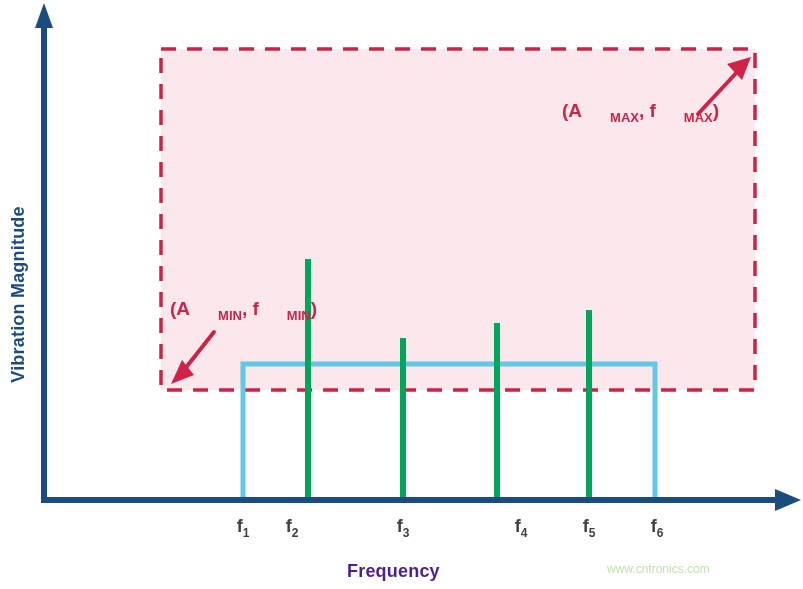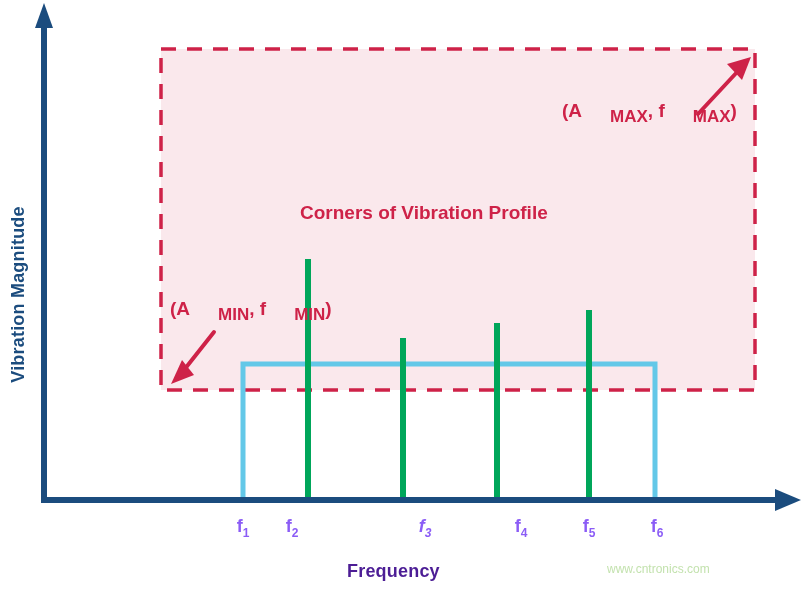--- a/index.html
+++ b/index.html
@@ -51,21 +51,21 @@
     top: 561px;
     font-size: 18px;
     font-weight: bold;
     color: #4c1d95;
     letter-spacing: 0.2px;
   }
   
   .ticklabel {
     font-size: 18px;
     font-weight: bold;
-    color: #8b5cf6;
+    color: #404040;
     transform: translateX(-50%);
     top: 516px;
   }
   .ticklabel sub {
     font-size: 12px;
     font-weight: bold;
   }
   
   .redlabel {
     color: #CE2248;
@@ -81,21 +81,21 @@
     top: 100px;
     font-size: 19px;
   }
   #amin-label {
     left: 170px;
     top: 298px;
     font-size: 19px;
     text-align: center;
   }
   .redlabel sub {
-    font-size: 17px;
+    font-size: 13px;
     padding-left: 28px;
   }
   
   #watermark {
     left: 607px;
     top: 562px;
     font-size: 12px;
     color: #C3E2AE;
     font-weight: normal;
   }
@@ -144,26 +144,25 @@
   </svg>
 
   <div class="txt" id="ylabel">
     <span>Vibration Magnitude</span>
   </div>
 
   <div class="txt" id="xlabel">Frequency</div>
 
   <div class="txt ticklabel" style="left:243px;">f<sub>1</sub></div>
   <div class="txt ticklabel" style="left:292px;">f<sub>2</sub></div>
-  <div class="txt ticklabel" style="left:425px;font-style:italic;">f<sub>3</sub></div>
+  <div class="txt ticklabel" style="left:403px;">f<sub>3</sub></div>
   <div class="txt ticklabel" style="left:497px;margin-left:24px;">f<sub>4</sub></div>
   <div class="txt ticklabel" style="left:589px;">f<sub>5</sub></div>
   <div class="txt ticklabel" style="left:657px;">f<sub>6</sub></div>
 
-  <div class="txt redlabel" id="corner-title">Corners of Vibration Profile</div>
 
   <div class="txt redlabel" id="amax-label"><span>(A</span><sub>MAX</sub><span>, f</span><sub>MAX</sub><span>)</span></div>
 
   <div class="txt redlabel" id="amin-label"><span>(A</span><sub>MIN</sub><span>, f</span><sub>MIN</sub><span>)</span></div>
 
   <div class="txt" id="watermark">www.cntronics.com</div>
 
 </div>
 
 </body></html>

